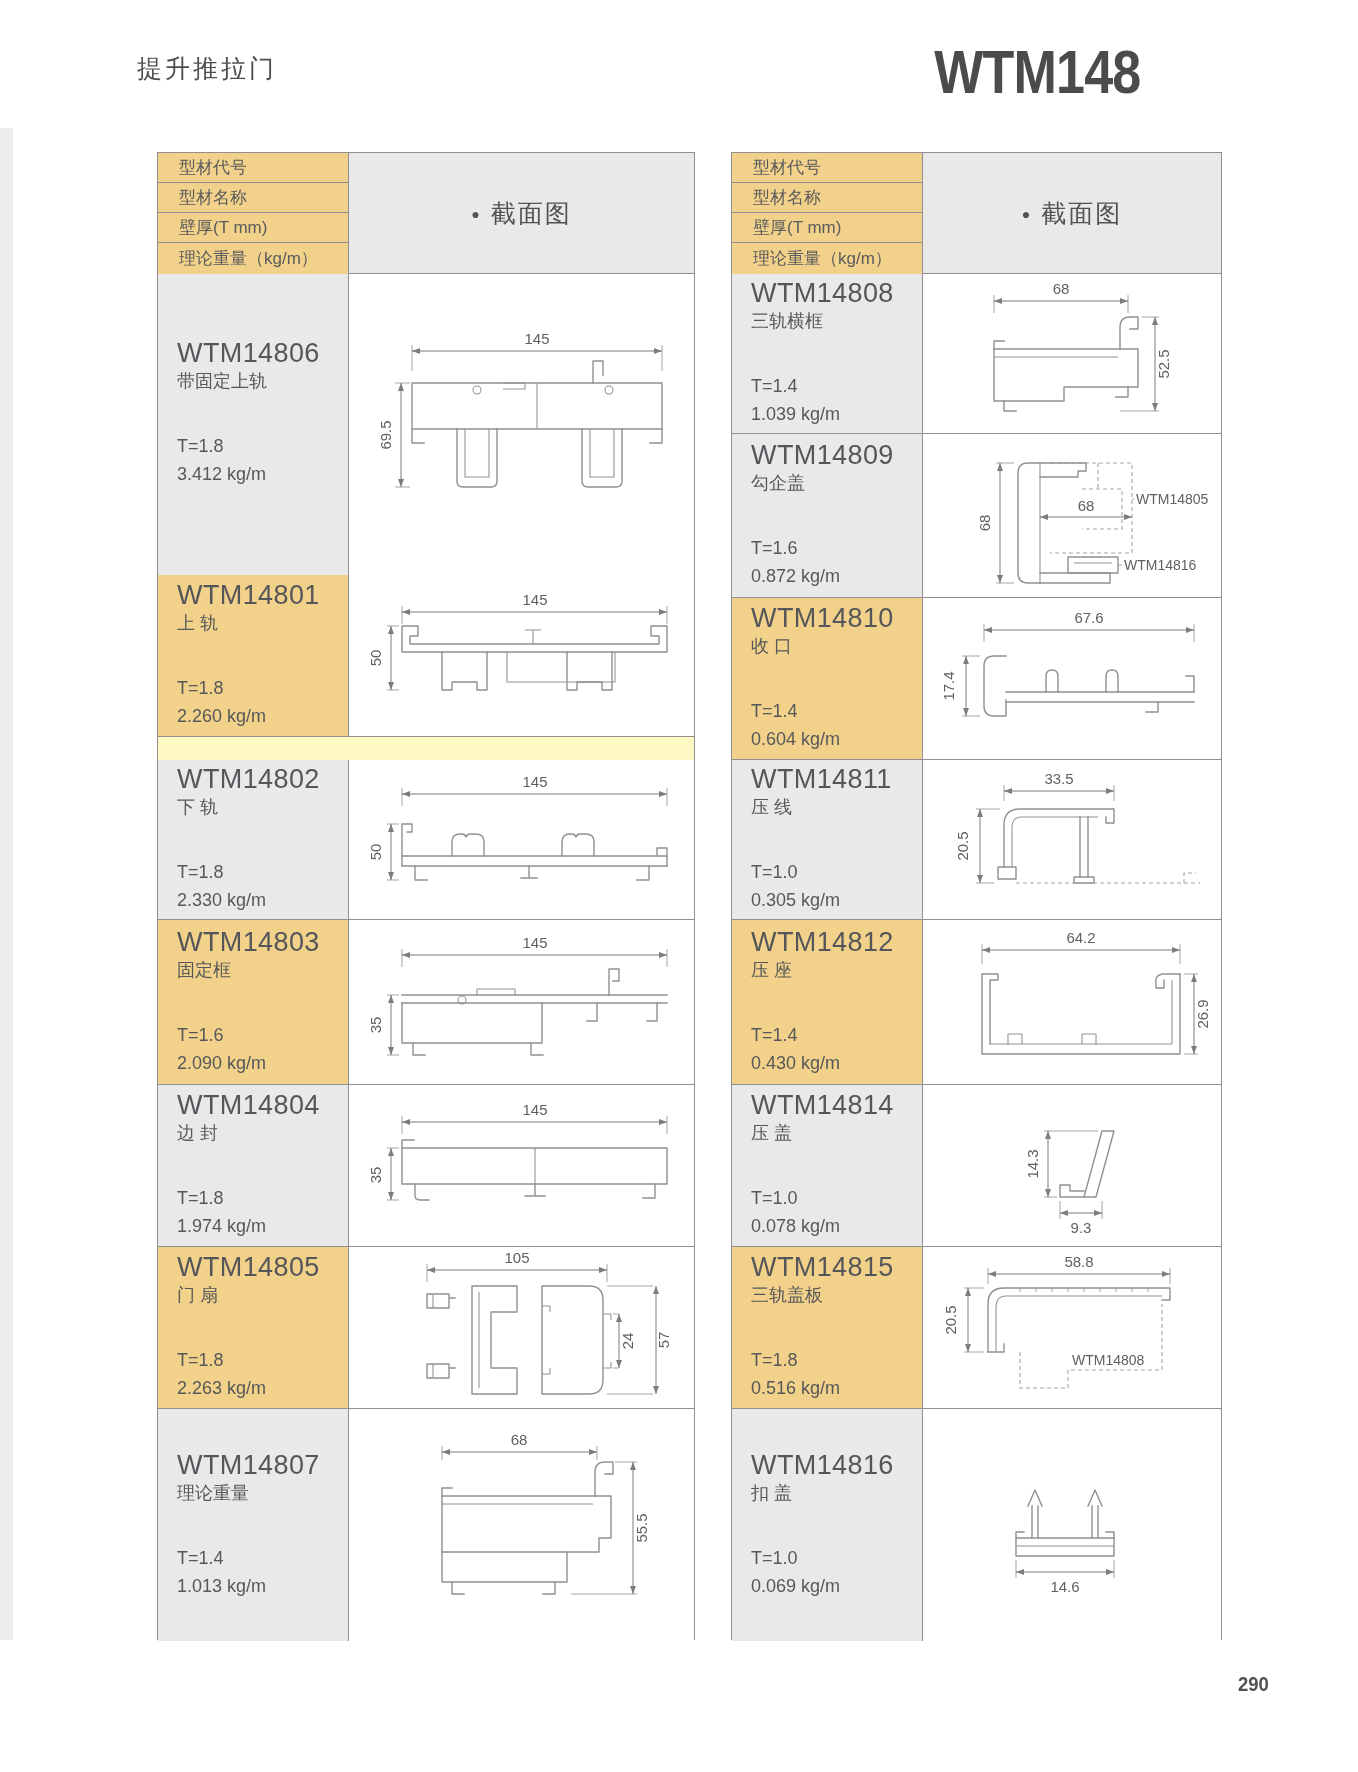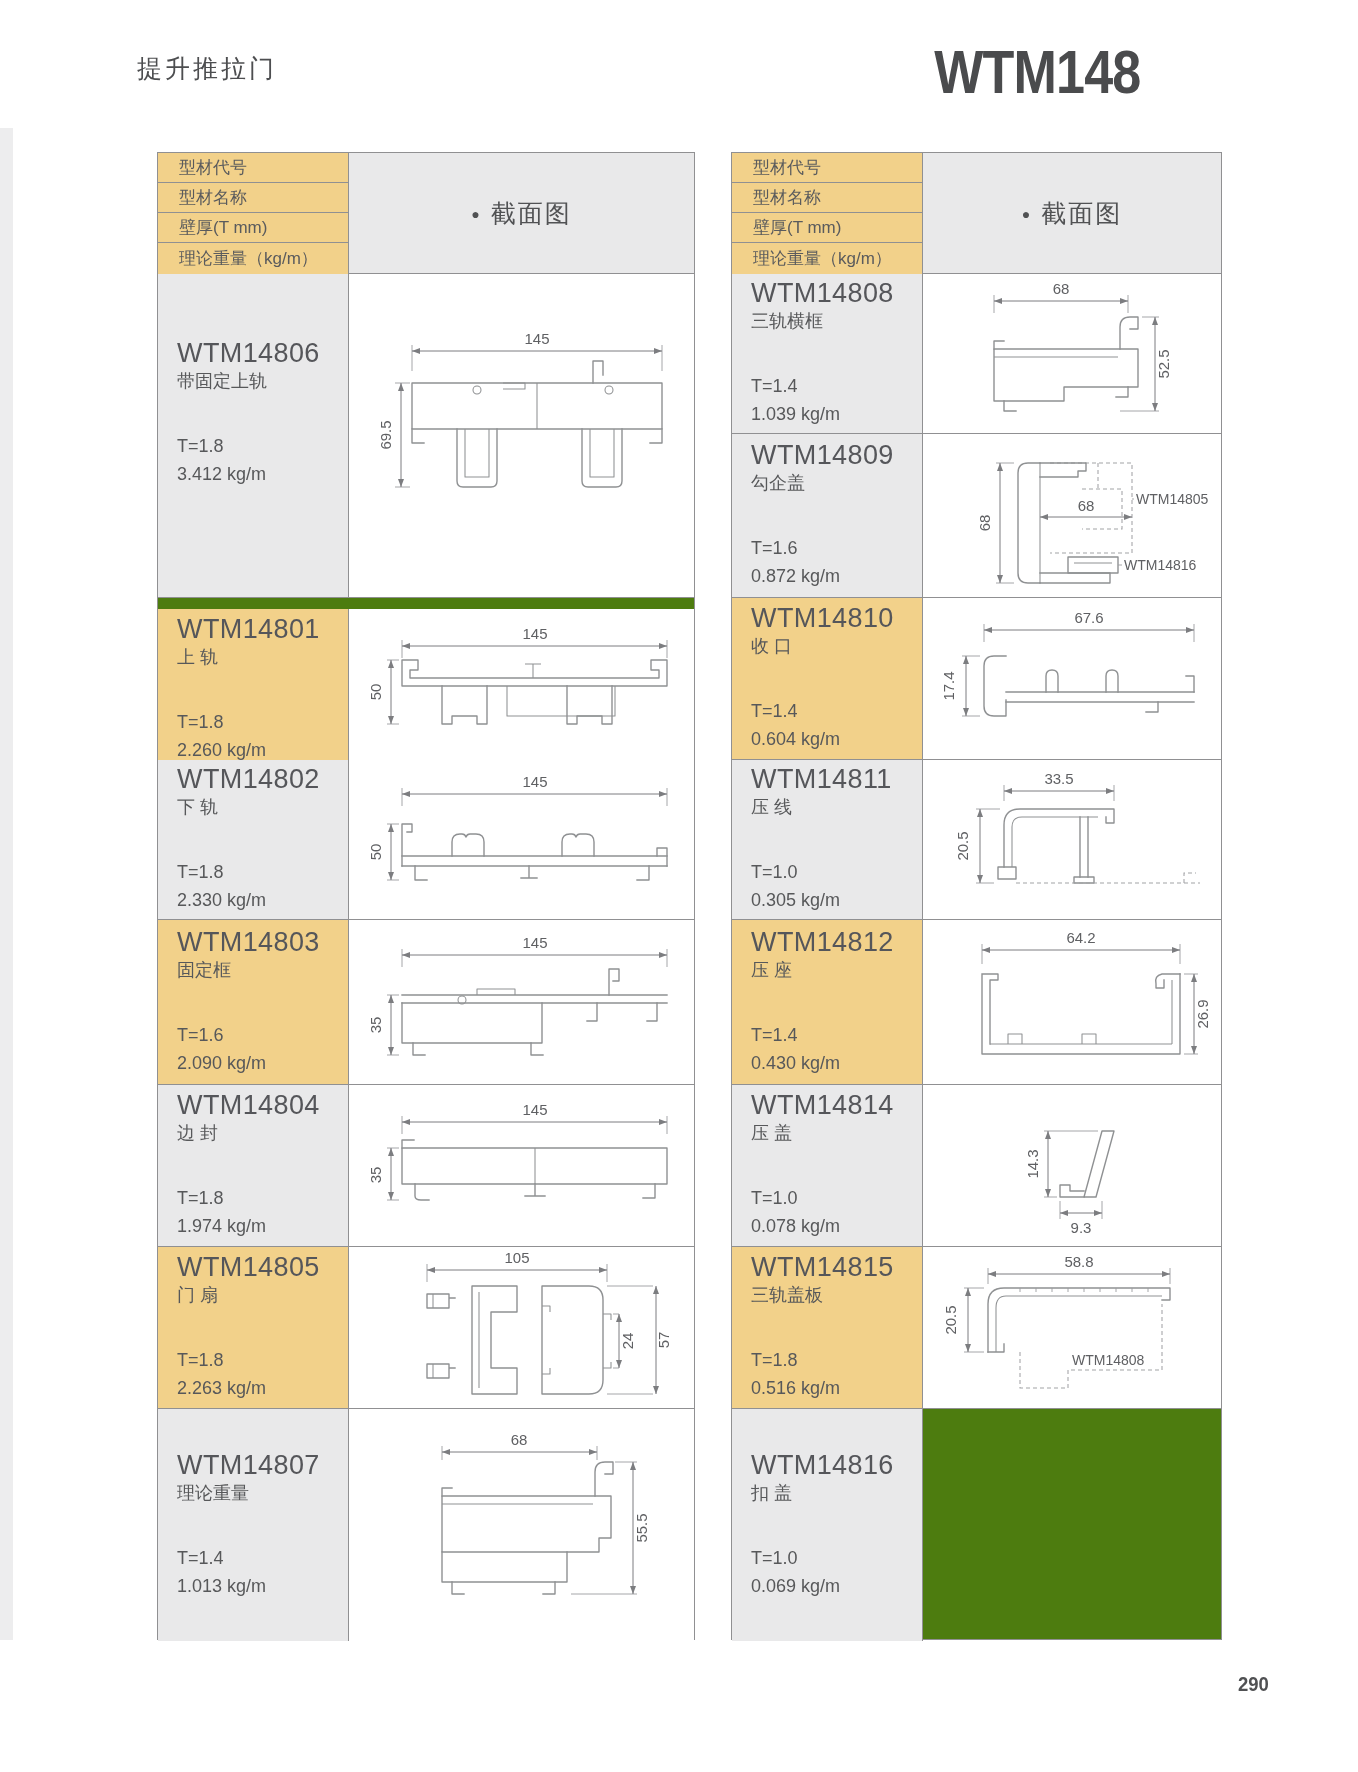--- a/index.html
+++ b/index.html
@@ -9,21 +9,21 @@
     overflow:hidden;
   }
   *{box-sizing:border-box;}
   .edge-strip{position:absolute;left:0;top:128px;width:13px;height:1512px;background:#ededee;}
   .cat-title{position:absolute;left:137px;top:52px;font-size:25px;letter-spacing:3px;color:#4d4e50;}
   .series-code{position:absolute;top:36px;right:218px;font-size:62px;font-weight:bold;color:#4a4b4d;
     transform:scaleX(.84);transform-origin:100% 50%;letter-spacing:-1px;}
   .page-num{position:absolute;left:1238px;top:1672px;font-size:21px;font-weight:bold;color:#505153;
     transform:scaleX(.88);transform-origin:0 0;}
 
-  .ptable{position:absolute;top:152px;height:1488px;border:1px solid #909092;background:#4d7c0f;}
+  .ptable{position:absolute;top:152px;height:1488px;border:1px solid #909092;background:#fef9c3;}
   .ptable.left{left:157px;width:538px;}
   .ptable.right{left:731px;width:491px;}
 
   .thead{position:absolute;left:0;right:0;top:0;height:121px;border-bottom:1px solid #909092;}
   .hcell{position:absolute;left:0;width:191px;background:#f2d18a;border-right:1px solid #909092;
     font-size:17px;color:#5a5b5d;padding-left:21px;display:flex;align-items:center;}
   .hcell.b{border-bottom:1px solid #909092;}
   .hsec{position:absolute;left:191px;right:0;top:0;bottom:0;background:#e9e9ea;
     display:flex;align-items:center;justify-content:center;font-size:25px;color:#515254;letter-spacing:2px;}
   .hsec .bullet{font-size:14px;margin-right:9px;position:relative;top:1px;}
@@ -103,21 +103,21 @@
         <path class="p" d="M225,118 V170 q0,6 6,6 H259 q6,0 6,-6 V118"></path>
         <path class="q" d="M233,118 V166 H257 V118"></path>
         <path class="p" d="M55,118 V132 H67 M305,118 V132 H293"></path>
         <path class="x" d="M38,72 H53 M38,176 H53"></path>
         <line class="d" x1="44" y1="72" x2="44" y2="176" marker-start="url(#aS)" marker-end="url(#aE)"></line>
         <text class="t" transform="rotate(-90 34 124)" x="34" y="124" text-anchor="middle">69.5</text>
       </svg>
     </div>
   </div>
 
-  <div class="row" style="top:456px;height:162px">
+  <div class="row" style="top:422px;height:162px">
     <div class="label-cell yellow">
       <div class="code">WTM14801</div>
       <div class="name">上 轨</div>
       <div class="spec">
         <div>T=1.8</div>
         <div>2.260 kg/m</div>
       </div>
     </div>
     <div class="diag-cell">
       <svg width="330" height="140">
@@ -477,16 +477,30 @@
 
   <div class="row last" style="top:1256px;height:232px">
     <div class="label-cell gray">
       <div class="code">WTM14816</div>
       <div class="name">扣 盖</div>
       <div class="spec">
         <div>T=1.0</div>
         <div>0.069 kg/m</div>
       </div>
     </div>
+    <div class="diag-cell">
+      <svg width="296" height="150">
+        <path class="p" d="M104,56 L111,40 L118,56"></path>
+        <path class="p" d="M108,56 V88 M114,56 V88"></path>
+        <path class="p" d="M164,56 L171,40 L178,56"></path>
+        <path class="p" d="M168,56 V88 M174,56 V88"></path>
+        <path class="p" d="M92,88 H190 V106 H92 Z"></path>
+        <path class="q" d="M92,96 H190"></path>
+        <path class="p" d="M92,88 V82 H100 M190,88 V82 H182"></path>
+        <path class="x" d="M92,110 V128 M190,110 V128"></path>
+        <line class="d" x1="92" y1="122" x2="190" y2="122" marker-start="url(#aS)" marker-end="url(#aE)"></line>
+        <text class="t" x="141" y="142" text-anchor="middle">14.6</text>
+      </svg>
+    </div>
   </div>
 </div>
 
 <div class="page-num">290</div>
 
 </body></html>

